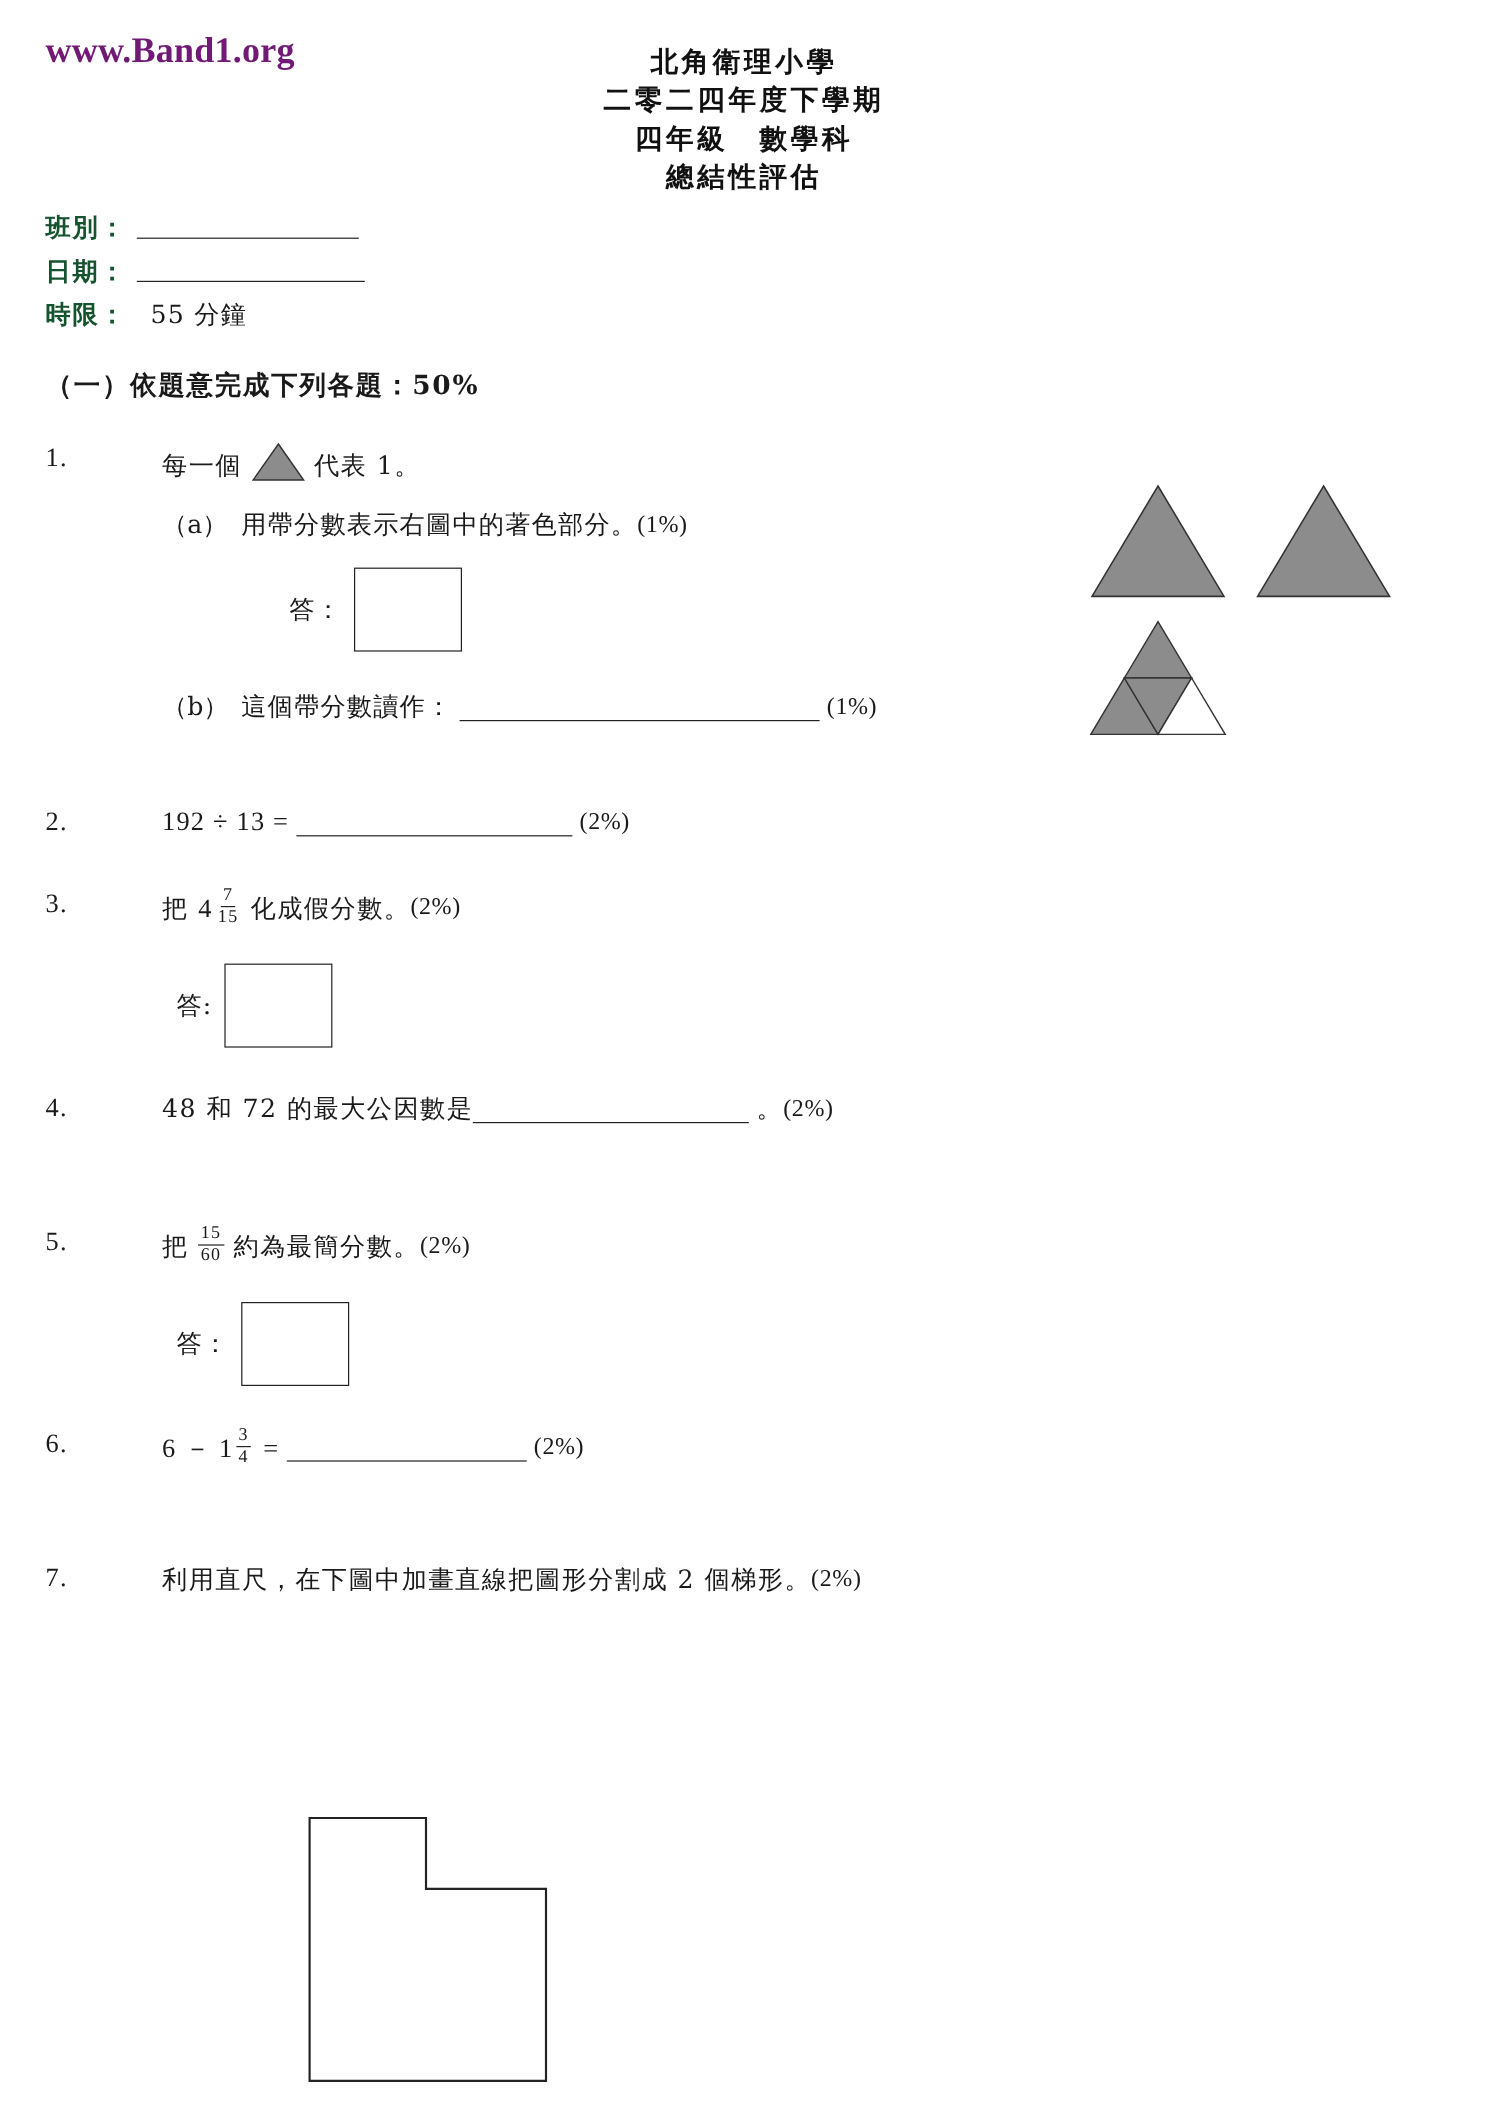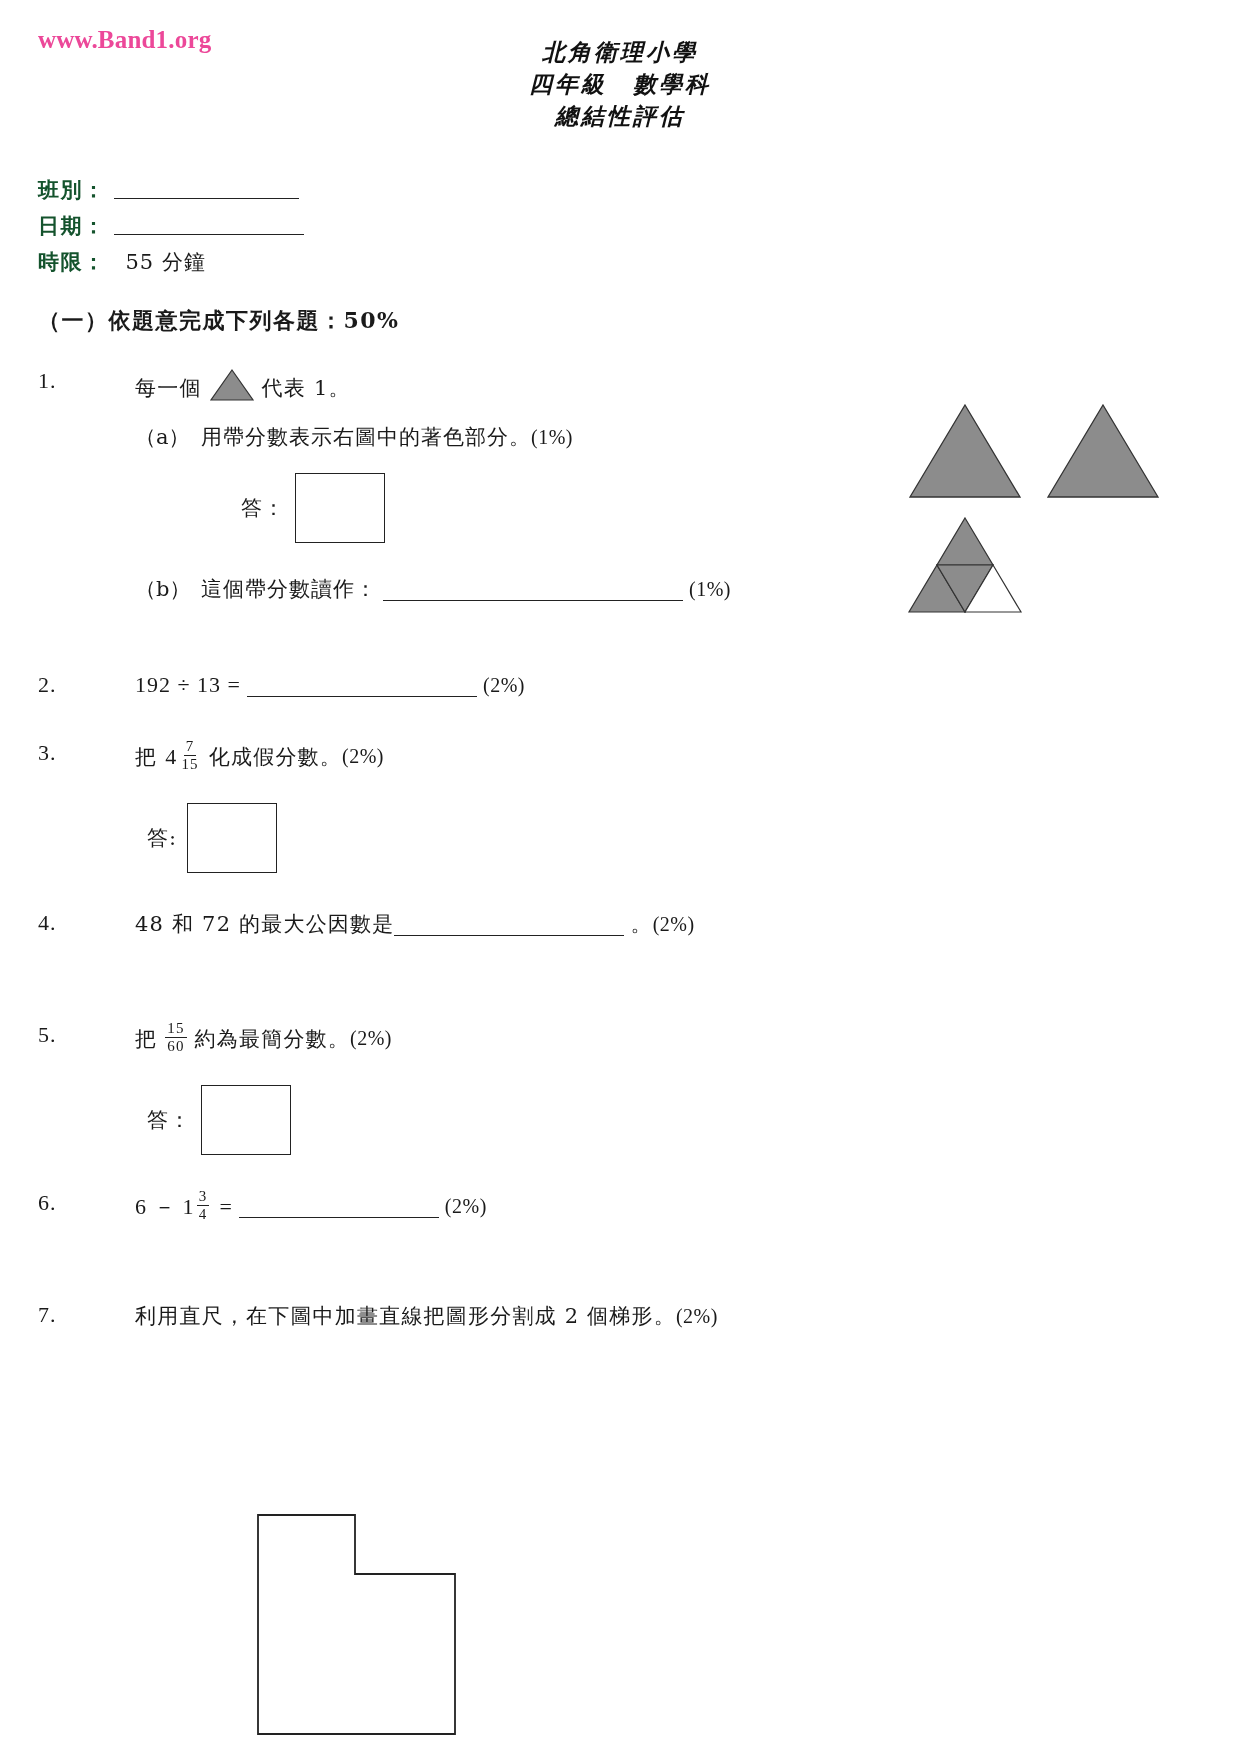--- a/index.html
+++ b/index.html
@@ -23,42 +23,41 @@
     box-sizing: border-box;
     padding: 0;
   }
 
   
   .site-tag {
     position: absolute;
     left: 38px;
     top: 26px;
     font-family: "Liberation Serif", serif;
-    font-size: 25px;
+    font-size: 30px;
     font-weight: bold;
-    color: #ec4899;
+    color: #701a75;
     letter-spacing: 0.2px;
   }
 
   
   .header {
     position: absolute;
     left: 0;
     top: 36px;
     width: 1240px;
     text-align: center;
   }
   .header .line {
     font-family: "DejaVu Serif", serif;
     font-size: 23px;
     font-weight: bold;
     letter-spacing: 3px;
     line-height: 32px;
     color: #111;
-    font-style: italic;
   }
 
   
   .info {
     position: absolute;
     top: 168px;
     left: 0;
     width: 1240px;
     height: 110px;
   }
@@ -247,20 +246,21 @@
 </style>
 </head>
 <body>
 
 <div class="page">
 
   <div class="site-tag">www.Band1.org</div>
 
   <div class="header">
     <div class="line">北角衛理小學</div>
+    <div class="line">二零二四年度下學期</div>
     <div class="line">四年級　數學科</div>
     <div class="line">總結性評估</div>
   </div>
 
   <div class="info">
     <div class="info-left">
       <div class="info-row">
         <span class="lbl">班別：</span>
         <span class="rule w185"></span>
       </div>

